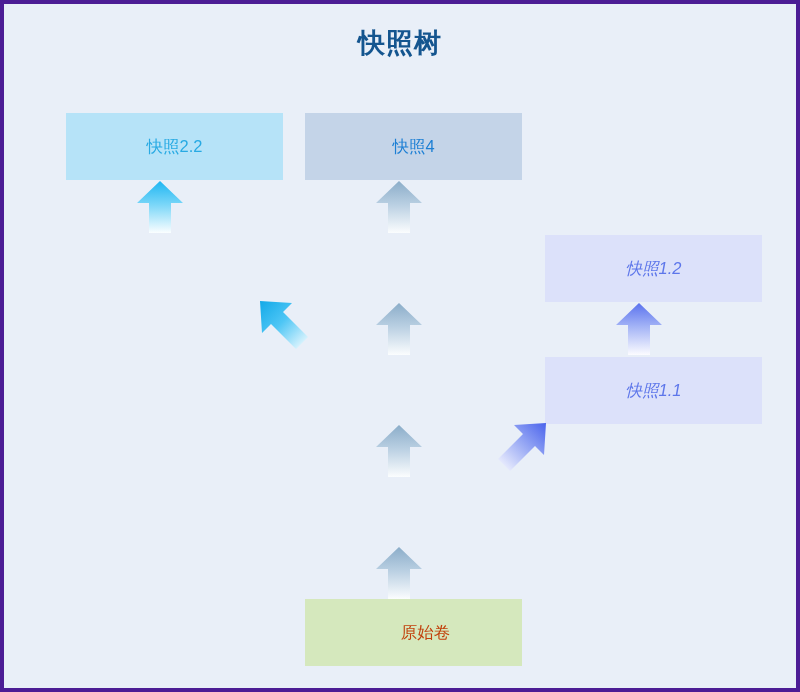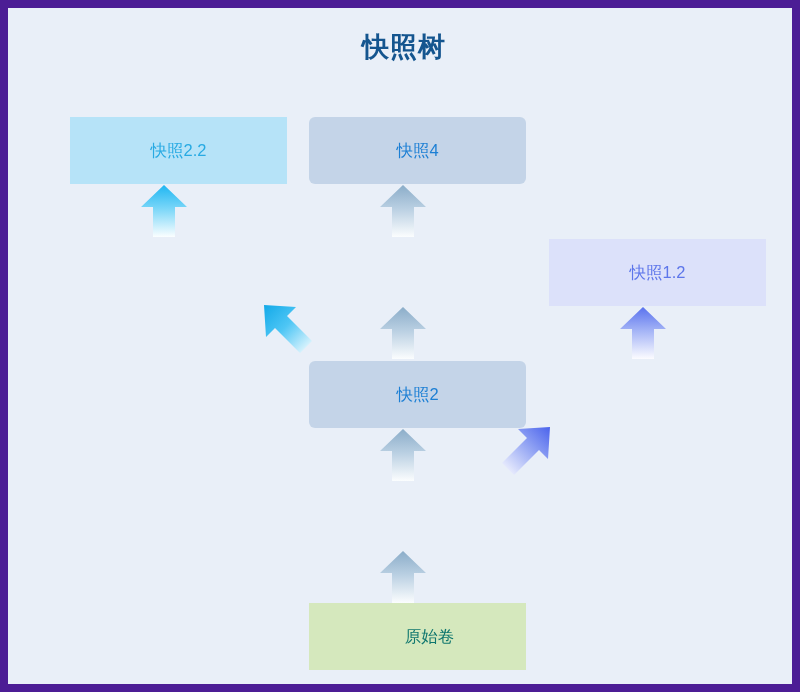--- a/index.html
+++ b/index.html
@@ -13,21 +13,21 @@
     overflow: hidden;
     font-family: "Liberation Sans", "DejaVu Sans", sans-serif;
   }
 
   #canvas {
     position: relative;
     width: 800px;
     height: 692px;
     box-sizing: border-box;
     background: #e9eff8;
-    border: 8px solid #4c1d95;
+    border: 4px solid #4c1d95;
     overflow: hidden;
   }
 
   
   #diagram-title {
     position: absolute;
     left: 0;
     top: 20px;
     width: 792px;
     text-align: center;
@@ -47,28 +47,28 @@
     display: flex;
     align-items: center;
     justify-content: center;
     font-size: 16.5px;
     line-height: 1;
     box-sizing: border-box;
     user-select: none;
   }
 
   .node.cyan      { background: #b6e3f8; color: #28aae3; }
-  .node.steel     { background: #c4d4e8; color: #1c7fd4; border-radius: 6px; }
+  .node.steel     { background: #c4d4e8; color: #1c7fd4; }
   .node.peri      { background: #dce1fa; color: #5d76ea; }
-  .node.green     { background: #d5e8bd; color: #0f766e; padding-left: 24px; }
+  .node.green     { background: #d5e8bd; color: #c2410c; padding-left: 24px; }
 
   
   .col-left   { left: 62px; }
   .col-mid    { left: 301px; }
-  .col-right  { left: 541px; }
+  .col-right  { left: 541px; font-style: italic; }
 
   
   .row-1 { top: 109px; }
   .row-2 { top: 231px; }
   .row-3 { top: 353px; }
   .row-4 { top: 475px; }
   .row-5 { top: 595px; }
 
   
   .arrow-up {
@@ -128,29 +128,29 @@
   <div class="node cyan col-left row-1">
     <span>快照2.2</span>
   </div>
 
 
   <div class="node steel col-mid row-1">
     <span>快照4</span>
   </div>
 
 
-  <div class="node steel col-mid row-3">
-    <span>快照2</span>
-  </div>
 
 
   <div class="node peri col-right row-2">
     <span>快照1.2</span>
   </div>
 
+  <div class="node peri col-right row-3">
+    <span>快照1.1</span>
+  </div>
 
   <div class="node green col-mid row-5">
     <span>原始卷</span>
   </div>
 
   <div class="arrow-up" style="left:372px; top:543px;">
     <svg viewBox="0 0 46 52" preserveAspectRatio="none">
       <polygon points="23,0 46,22 34,22 34,52 12,52 12,22 0,22" fill="url(#gradSteel)"></polygon>
     </svg>
   </div>

